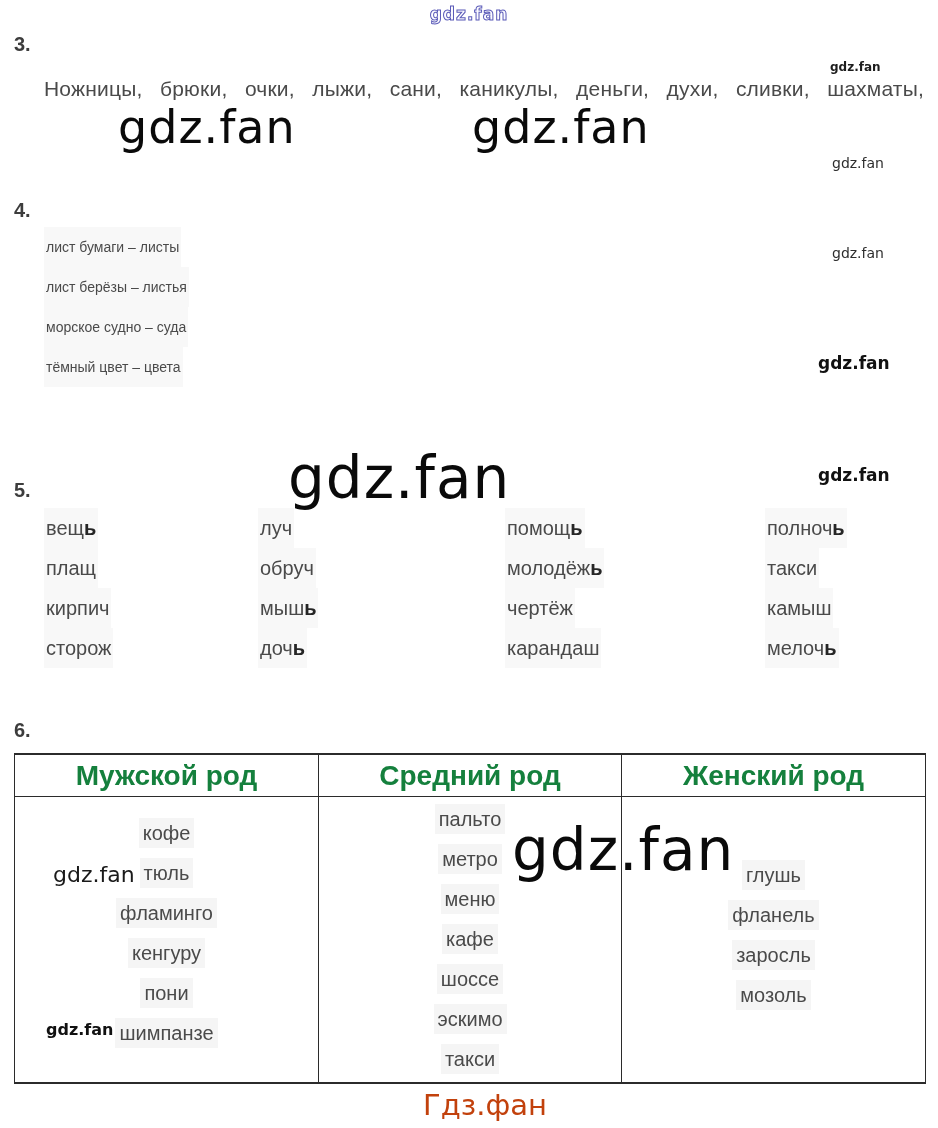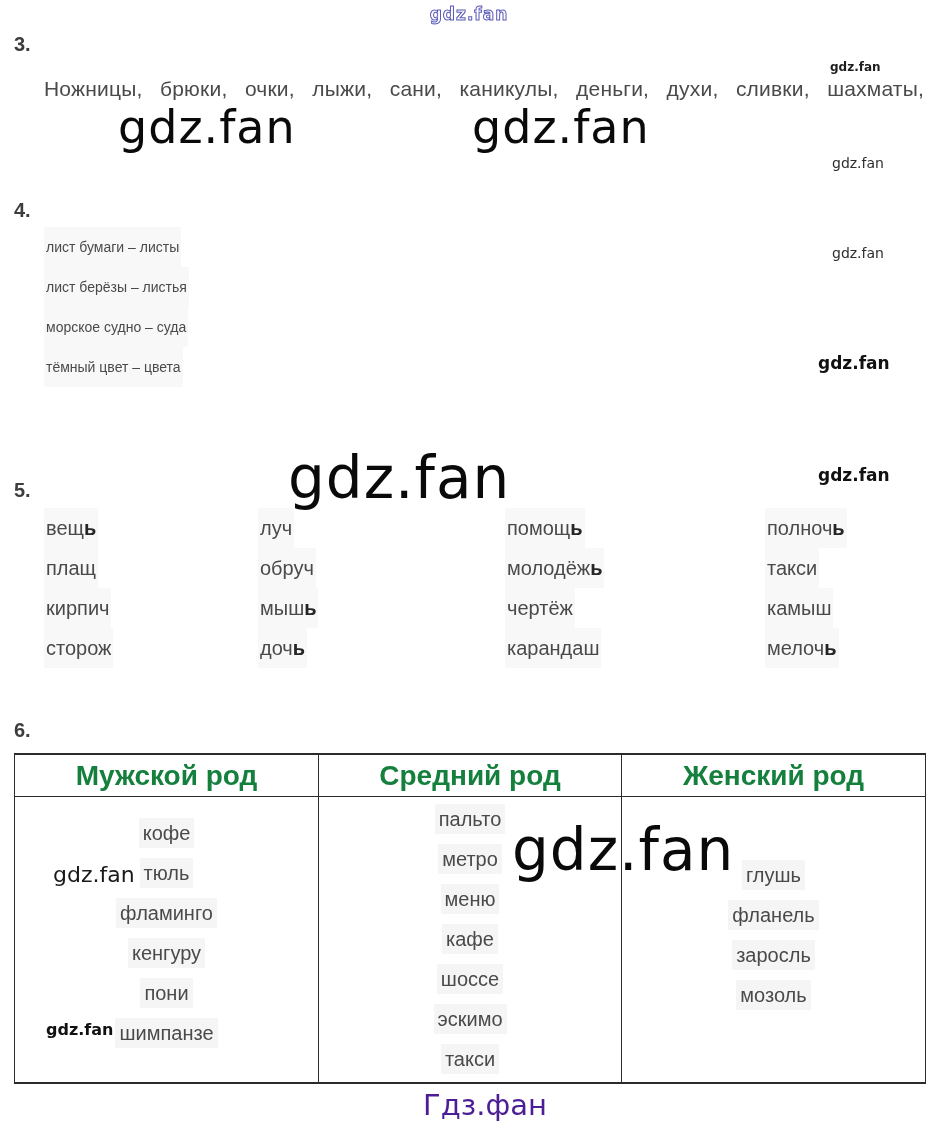--- a/index.html
+++ b/index.html
@@ -46,21 +46,21 @@
   .wm-xs{font-size:12px;font-weight:600;color:#1d1d1d;}
   .wm-sm{font-size:14px;color:#2e2e2e;}
   .wm-md{font-size:17px;font-weight:bold;color:#111;}
   .wm-lg{font-size:46px;color:#0a0a0a;letter-spacing:1px;}
   .wm-xl{font-size:58px;color:#0a0a0a;letter-spacing:1px;}
   .wm-tbl{font-size:22px;color:#1a1a1a;}
   .wm-tbl-b{font-size:16px;font-weight:bold;color:#111;}
 
   
   .footer{position:absolute;left:0;right:0;top:1088px;text-align:center;font-size:29px;
-          color:#4c1d95;font-family:"DejaVu Sans",sans-serif;margin-left:32px;}
+          color:#c2410c;font-family:"DejaVu Sans",sans-serif;margin-left:32px;}
 </style>
 </head>
 <body>
 
 <div class="page">
 
   <div class="wm wm-top">gdz.fan</div>
   <div class="wm wm-xs" style="left:830px;top:60px;">gdz.fan</div>
   <div class="wm wm-lg" style="left:118px;top:100px;">gdz.fan</div>
   <div class="wm wm-lg" style="left:472px;top:100px;">gdz.fan</div>

